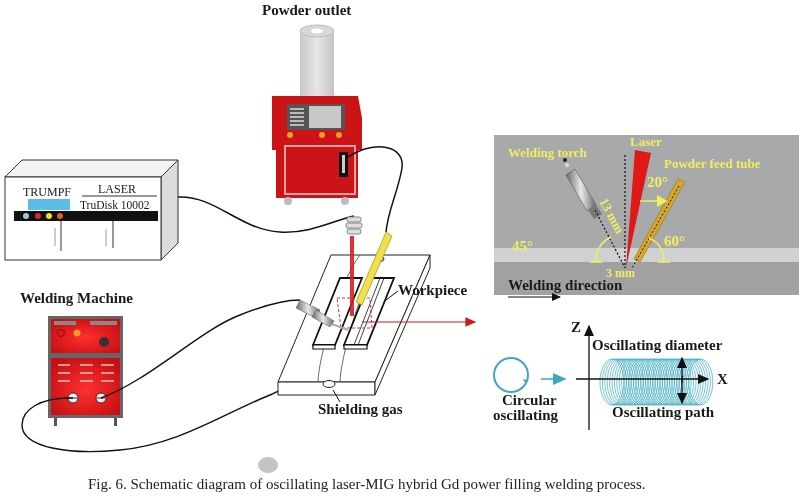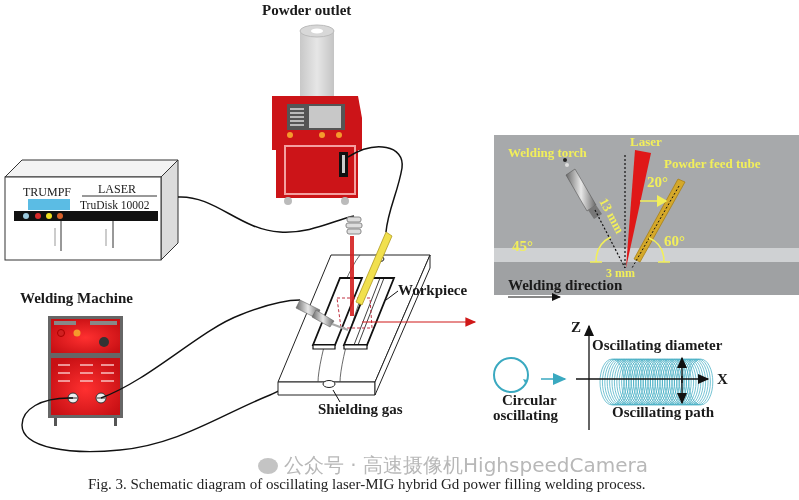--- a/index.html
+++ b/index.html
@@ -259,14 +259,14 @@
     <line x1="576" y1="379" x2="708" y2="379" stroke="#111" stroke-width="1.3" marker-end="url(#arrBlk)"></line>
     <text class="lbl" x="571" y="332" font-size="15">Z</text>
     <text class="lbl" x="717" y="384" font-size="15">X</text>
     <text class="lbl" x="592" y="350" font-size="15">Oscillating diameter</text>
     <line x1="682" y1="383" x2="682" y2="358" stroke="#111" stroke-width="1.3" marker-end="url(#arrBlk)"></line>
     <line x1="682" y1="376" x2="682" y2="403" stroke="#111" stroke-width="1.3" marker-end="url(#arrBlk)"></line>
     <text class="lbl" x="612" y="417" font-size="15">Oscillating path</text>
   </g>
 </svg>
 
-<div class="caption">Fig. 3. Schematic diagram of oscillating laser-MIG hybrid Gd power filling welding process.</div>
-<div class="watermark"><span class="wm-icon"></span><span>公众号 · 高速摄像机HighspeedCamera</span></div>
+<div class="caption">Fig. 6. Schematic diagram of oscillating laser-MIG hybrid Gd power filling welding process.</div>
+<div class="watermark"><span class="wm-icon"></span></div>
 
 </body></html>

